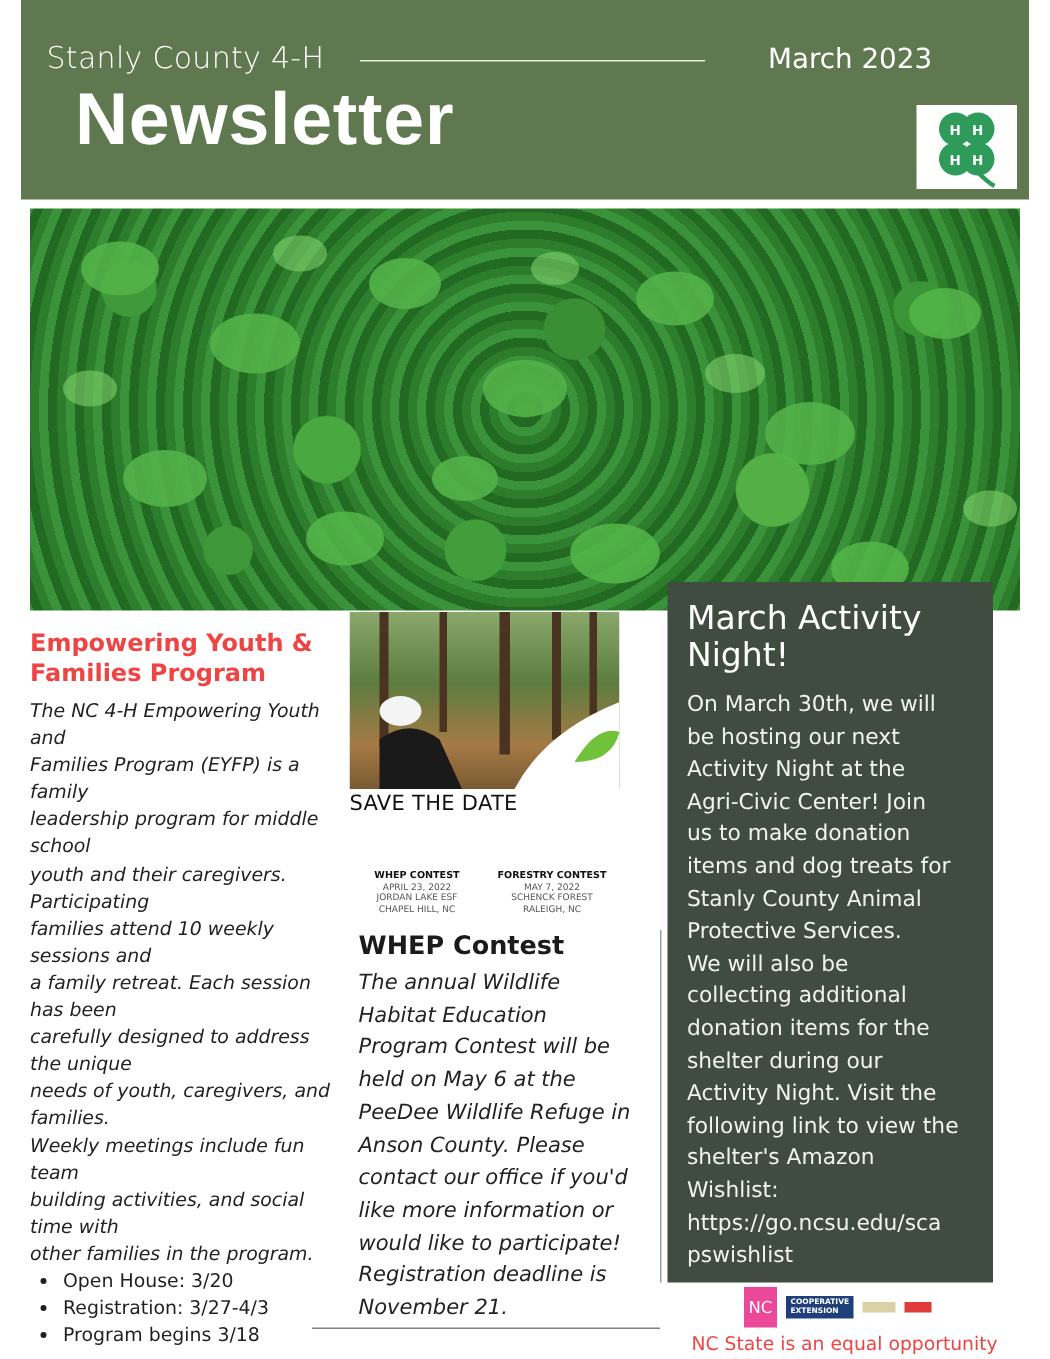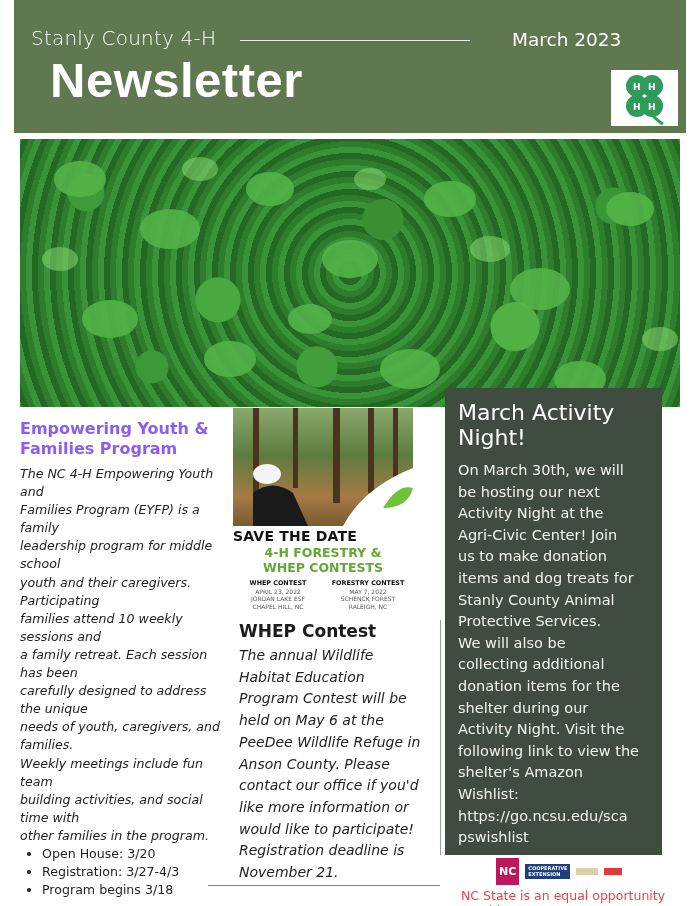--- a/index.html
+++ b/index.html
@@ -17,40 +17,40 @@
             radial-gradient(circle at 30% 60%, #49a940 0 22px, transparent 23px),
             radial-gradient(circle at 55% 30%, #3a8f35 0 20px, transparent 21px),
             radial-gradient(circle at 75% 70%, #52b045 0 24px, transparent 25px),
             radial-gradient(circle at 90% 25%, #3a9536 0 18px, transparent 19px),
             radial-gradient(circle at 45% 85%, #429e3b 0 20px, transparent 21px),
             radial-gradient(circle at 20% 85%, #3d9838 0 16px, transparent 17px),
             repeating-radial-gradient(circle at 50% 50%, #2e7d2c 0 6px, #226a22 6px 12px, #3a923a 12px 18px);
   }
   .hero svg { position:absolute; left:0; top:0; }
   .left-col { position:absolute; left:20px; top:415px; width:210px; }
-  .h-eyfp { font-size:16px; font-weight:bold; line-height:20px; margin:4px 0 6px 0; color:#8b5cf6; }
+  .h-eyfp { font-size:16px; font-weight:bold; line-height:20px; margin:4px 0 6px 0; color:#ef4444; }
   .body-text { font-size:12.6px; line-height:18.1px; color:#222; white-space:pre-line;font-style:italic; }
   .bullets { list-style:disc; margin:0; padding-left:22px; font-size:12.6px; line-height:18px; }
   .flyer { position:absolute; left:233px; top:408px; width:180px; height:210px; background:#fff; overflow:hidden; }
   .flyer-photo { position:absolute; left:0; top:0; width:180px; height:118px;
     background: linear-gradient(180deg, #8aa86b 0%, #5d7c3f 40%, #a57a45 75%, #7a5a32 100%); }
-  .save { position:absolute; left:0; top:120px; font-size:14px; font-weight:bold; color:#111; letter-spacing:0.2px; }
+  .save { position:absolute; left:0; top:120px; font-size:14px; font-weight:normal; color:#111; letter-spacing:0.2px; }
   .fc-title { position:absolute; left:0; width:180px; text-align:center; font-size:12.5px; font-weight:bold; color:#63a832; line-height:15px; top:137px; }
   .fc-col { position:absolute; top:172px; width:90px; text-align:center; font-size:6px; line-height:7.5px; color:#555; }
   .fc-col .t { font-weight:bold; color:#111; font-size:6.4px; }
   .whep { position:absolute; left:239px; top:621px; width:200px; }
   .h-whep { font-size:17px; font-weight:bold; margin:0 0 4px 0; color:#1b1b1b; }
   .whep .body-text { font-size:14px; line-height:21.7px; }
   .whep-rule-v { position:absolute; left:440px; top:620px; width:1px; height:235px; background:#9aa19a; }
   .whep-rule-h { position:absolute; left:208px; top:885px; width:232px; height:1px; background:#7c847b; }
   .box { position:absolute; left:445px; top:388px; width:217px; height:467px; background:#3f4c3f; color:#f1f3ee; }
   .box-title { position:absolute; left:13px; top:12px; font-size:22px; line-height:25px; font-weight:normal; color:#fff; }
   .box-body { position:absolute; left:13px; top:72px; width:200px; font-size:14.5px; line-height:21.6px; white-space:pre-line; }
   .footer-logos { position:absolute; left:496px; top:863px; width:130px; height:16px; display:flex; gap:6px; align-items:center; }
-  .nc { background:#be185d; color:#fff; font-weight:bold; font-size:11px; padding:7px 3px; line-height:13px; }
+  .nc { background:#ec4899; color:#fff; font-weight:normal; font-size:11px; padding:7px 3px; line-height:13px; }
   .coop { background:#1e3f7a; color:#fff; font-size:5px; line-height:6.5px; padding:1px 3px; font-weight:bold; }
   .minilogo { width:22px; height:7px; background:#dcd1a6; }
   .minilogo2 { width:18px; height:7px; background:#e03a3a; }
   .footer-text { position:absolute; left:421px; top:888px; font-size:12.5px; color:#ef4444;margin-left:40px; }
 </style>
 </head>
 <body>
 
 <div class="header">
   <div class="hdr-sub">Stanly County 4-H</div>
@@ -142,24 +142,20 @@
           <rect x="135" y="0" width="6" height="85"></rect>
           <rect x="160" y="0" width="5" height="90"></rect>
         </g>
       <path d="M20 118 L20 85 Q40 70 60 85 L75 118 Z" fill="#1a1a1a"></path>
       <ellipse cx="34" cy="66" rx="14" ry="10" fill="#f4f4f4"></ellipse>
       <path d="M110 118 Q130 80 180 60 L180 118 Z" fill="#ffffff"></path>
       <path d="M150 100 Q165 75 180 80 Q175 100 150 100 Z" fill="#6fc23a"></path>
     </svg>
   </div>
   <div class="save">SAVE THE DATE</div>
-  <div class="fc-title">
-    <div>4-H FORESTRY &amp;</div>
-    <div>WHEP CONTESTS</div>
-  </div>
   <div class="fc-col" style="left:0;">
     <div class="t">WHEP CONTEST</div>
     <div>APRIL 23, 2022</div>
     <div>JORDAN LAKE ESF</div>
     <div>CHAPEL HILL, NC</div>
   </div>
   <div class="fc-col" style="left:90px;">
     <div class="t">FORESTRY CONTEST</div>
     <div>MAY 7, 2022</div>
     <div>SCHENCK FOREST</div>

